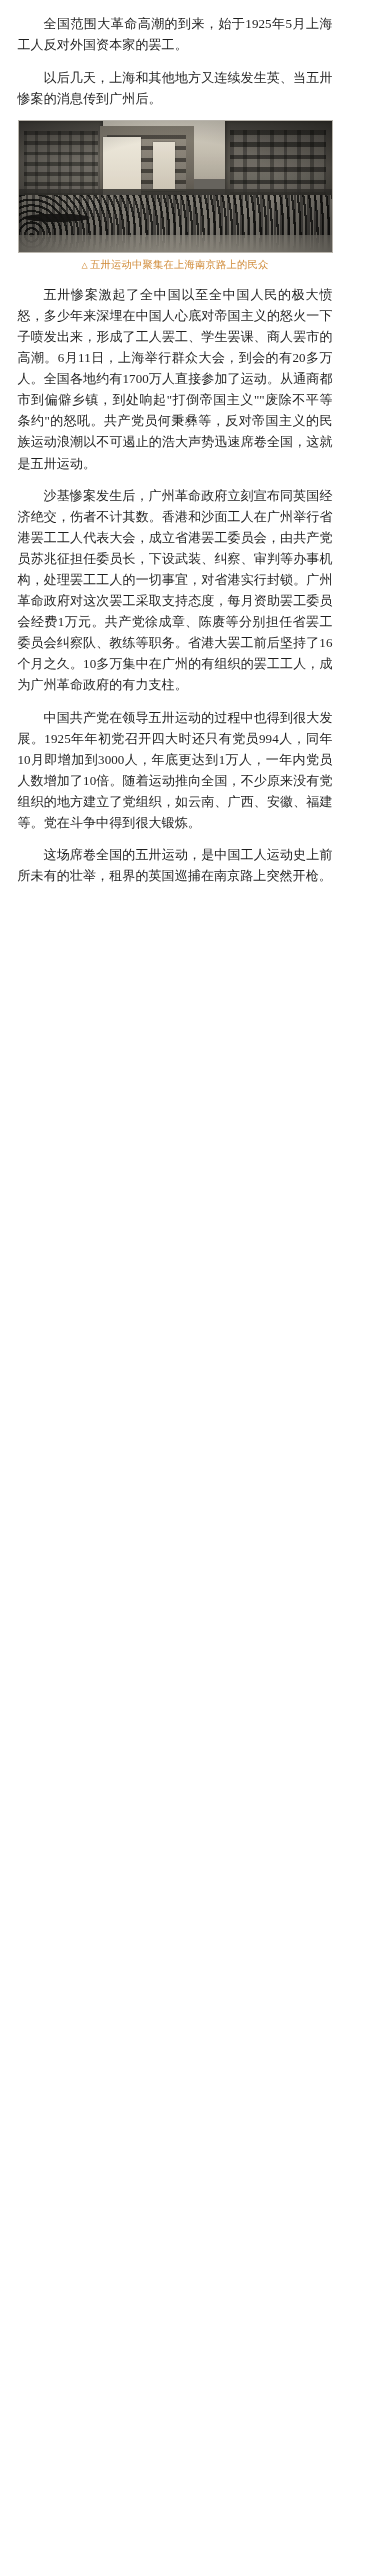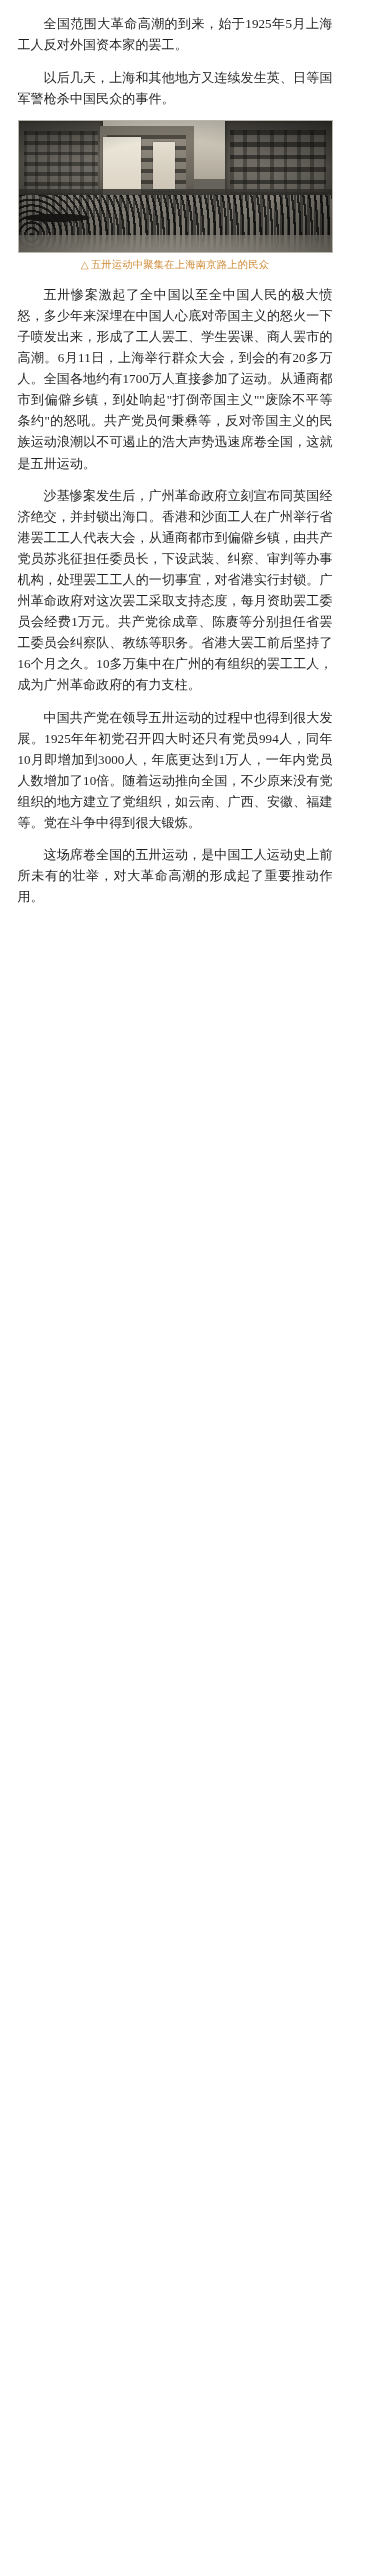--- a/index.html
+++ b/index.html
@@ -131,35 +131,35 @@
   .photo .vignette {
     position: absolute;
     left: 0; top: 0; right: 0; bottom: 0;
     background: radial-gradient(ellipse at 50% 48%, rgba(0,0,0,0) 45%, rgba(0,0,0,0.45) 100%);
   }
   .caption {
     margin: 4.6px 0 12.4px 0;
     text-align: center;
     font-size: 10.3px;
     color: #d08a36;
-    font-family: Liberation Sans, sans-serif;
+    font-family: Liberation Mono, monospace;
     letter-spacing: 0.2px;
   }
   .caption .tri {
     color: #d08a36;
     margin-right: 2.1px;
   }
 </style>
 </head>
 <body>
 
 <div class="page">
 
   <p class="para">全国范围大革命高潮的到来，始于1925年5月上海工人反对外国资本家的罢工。</p>
-  <p class="para">以后几天，上海和其他地方又连续发生英、日等国军警枪杀中国民众的事件。</p>
+  <p class="para">以后几天，上海和其他地方又连续发生英、当五卅惨案的消息传到广州后。</p>
 
   <div class="figure">
     <div class="photo">
       <div class="sky"></div>
       <div class="bldg-left"></div>
       <div class="bldg-mid"></div>
       <div class="banner"></div>
       <div class="banner2"></div>
       <div class="bldg-right"></div>
       <div class="awning"></div>
@@ -167,18 +167,18 @@
       <div class="ground"></div>
       <div class="grain"></div>
       <div class="vignette"></div>
     </div>
     <div class="caption">
       <span class="tri">△</span><span>五卅运动中聚集在上海南京路上的民众</span>
     </div>
   </div>
 
   <p class="para">五卅惨案激起了全中国以至全中国人民的极大愤怒，多少年来深埋在中国人心底对帝国主义的怒火一下子喷发出来，形成了工人罢工、学生罢课、商人罢市的高潮。6月11日，上海举行群众大会，到会的有20多万人。全国各地约有1700万人直接参加了运动。从通商都市到偏僻乡镇，到处响起"打倒帝国主义""废除不平等条约"的怒吼。共产党员何秉彝等，反对帝国主义的民族运动浪潮以不可遏止的浩大声势迅速席卷全国，这就是五卅运动。</p>
-  <p class="para">沙基惨案发生后，广州革命政府立刻宣布同英国经济绝交，并封锁出海口。香港和沙面工人在广州举行省港罢工工人代表大会，从通商都市到偏僻乡镇，由共产党员苏兆征担任委员长，下设武装、纠察、审判等办事机构，处理罢工工人的一切事宜，对省港实行封锁。广州革命政府对这次罢工采取支持态度，每月资助罢工委员会经费1万元。共产党徐成章、陈赓等分别担任省罢工委员会纠察队、教练等职务。省港大罢工前后坚持了16个月之久。10多万集中在广州的有组织的罢工工人，成为广州革命政府的有力支柱。</p>
+  <p class="para">沙基惨案发生后，广州革命政府立刻宣布同英国经济绝交，伤者不计其数。香港和沙面工人在广州举行省港罢工工人代表大会，成立省港罢工委员会，由共产党员苏兆征担任委员长，下设武装、纠察、审判等办事机构，处理罢工工人的一切事宜，对省港实行封锁。广州革命政府对这次罢工采取支持态度，每月资助罢工委员会经费1万元。共产党徐成章、陈赓等分别担任省罢工委员会纠察队、教练等职务。省港大罢工前后坚持了16个月之久。10多万集中在广州的有组织的罢工工人，成为广州革命政府的有力支柱。</p>
   <p class="para">中国共产党在领导五卅运动的过程中也得到很大发展。1925年年初党召开四大时还只有党员994人，同年10月即增加到3000人，年底更达到1万人，一年内党员人数增加了10倍。随着运动推向全国，不少原来没有党组织的地方建立了党组织，如云南、广西、安徽、福建等。党在斗争中得到很大锻炼。</p>
-  <p class="para">这场席卷全国的五卅运动，是中国工人运动史上前所未有的壮举，对大革命高潮的形成起了重要推动作用。</p>
+  <p class="para">这场席卷全国的五卅运动，是中国工人运动史上前所未有的壮举，租界的英国巡捕在南京路上突然开枪。</p>
 
 </div>
 
 
 </body></html>

